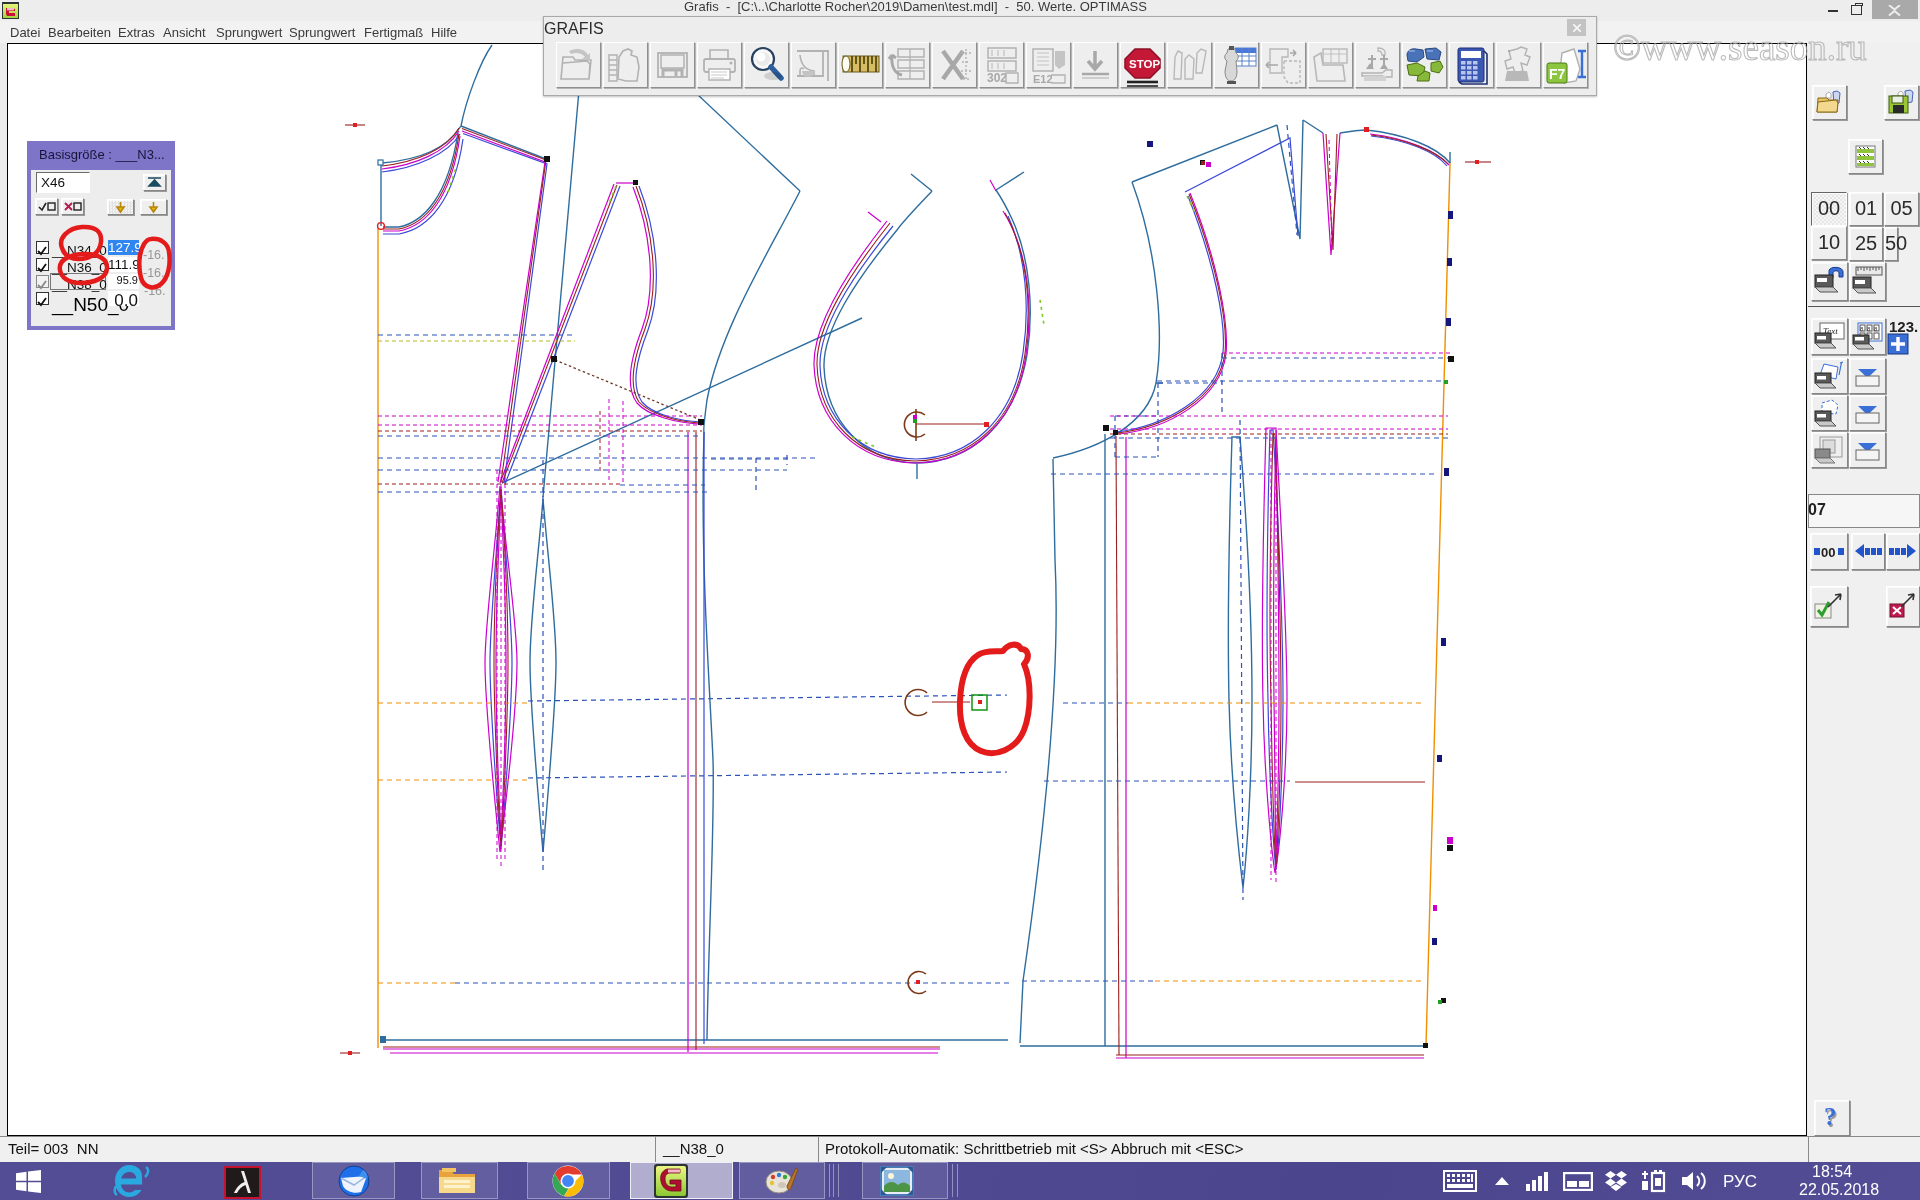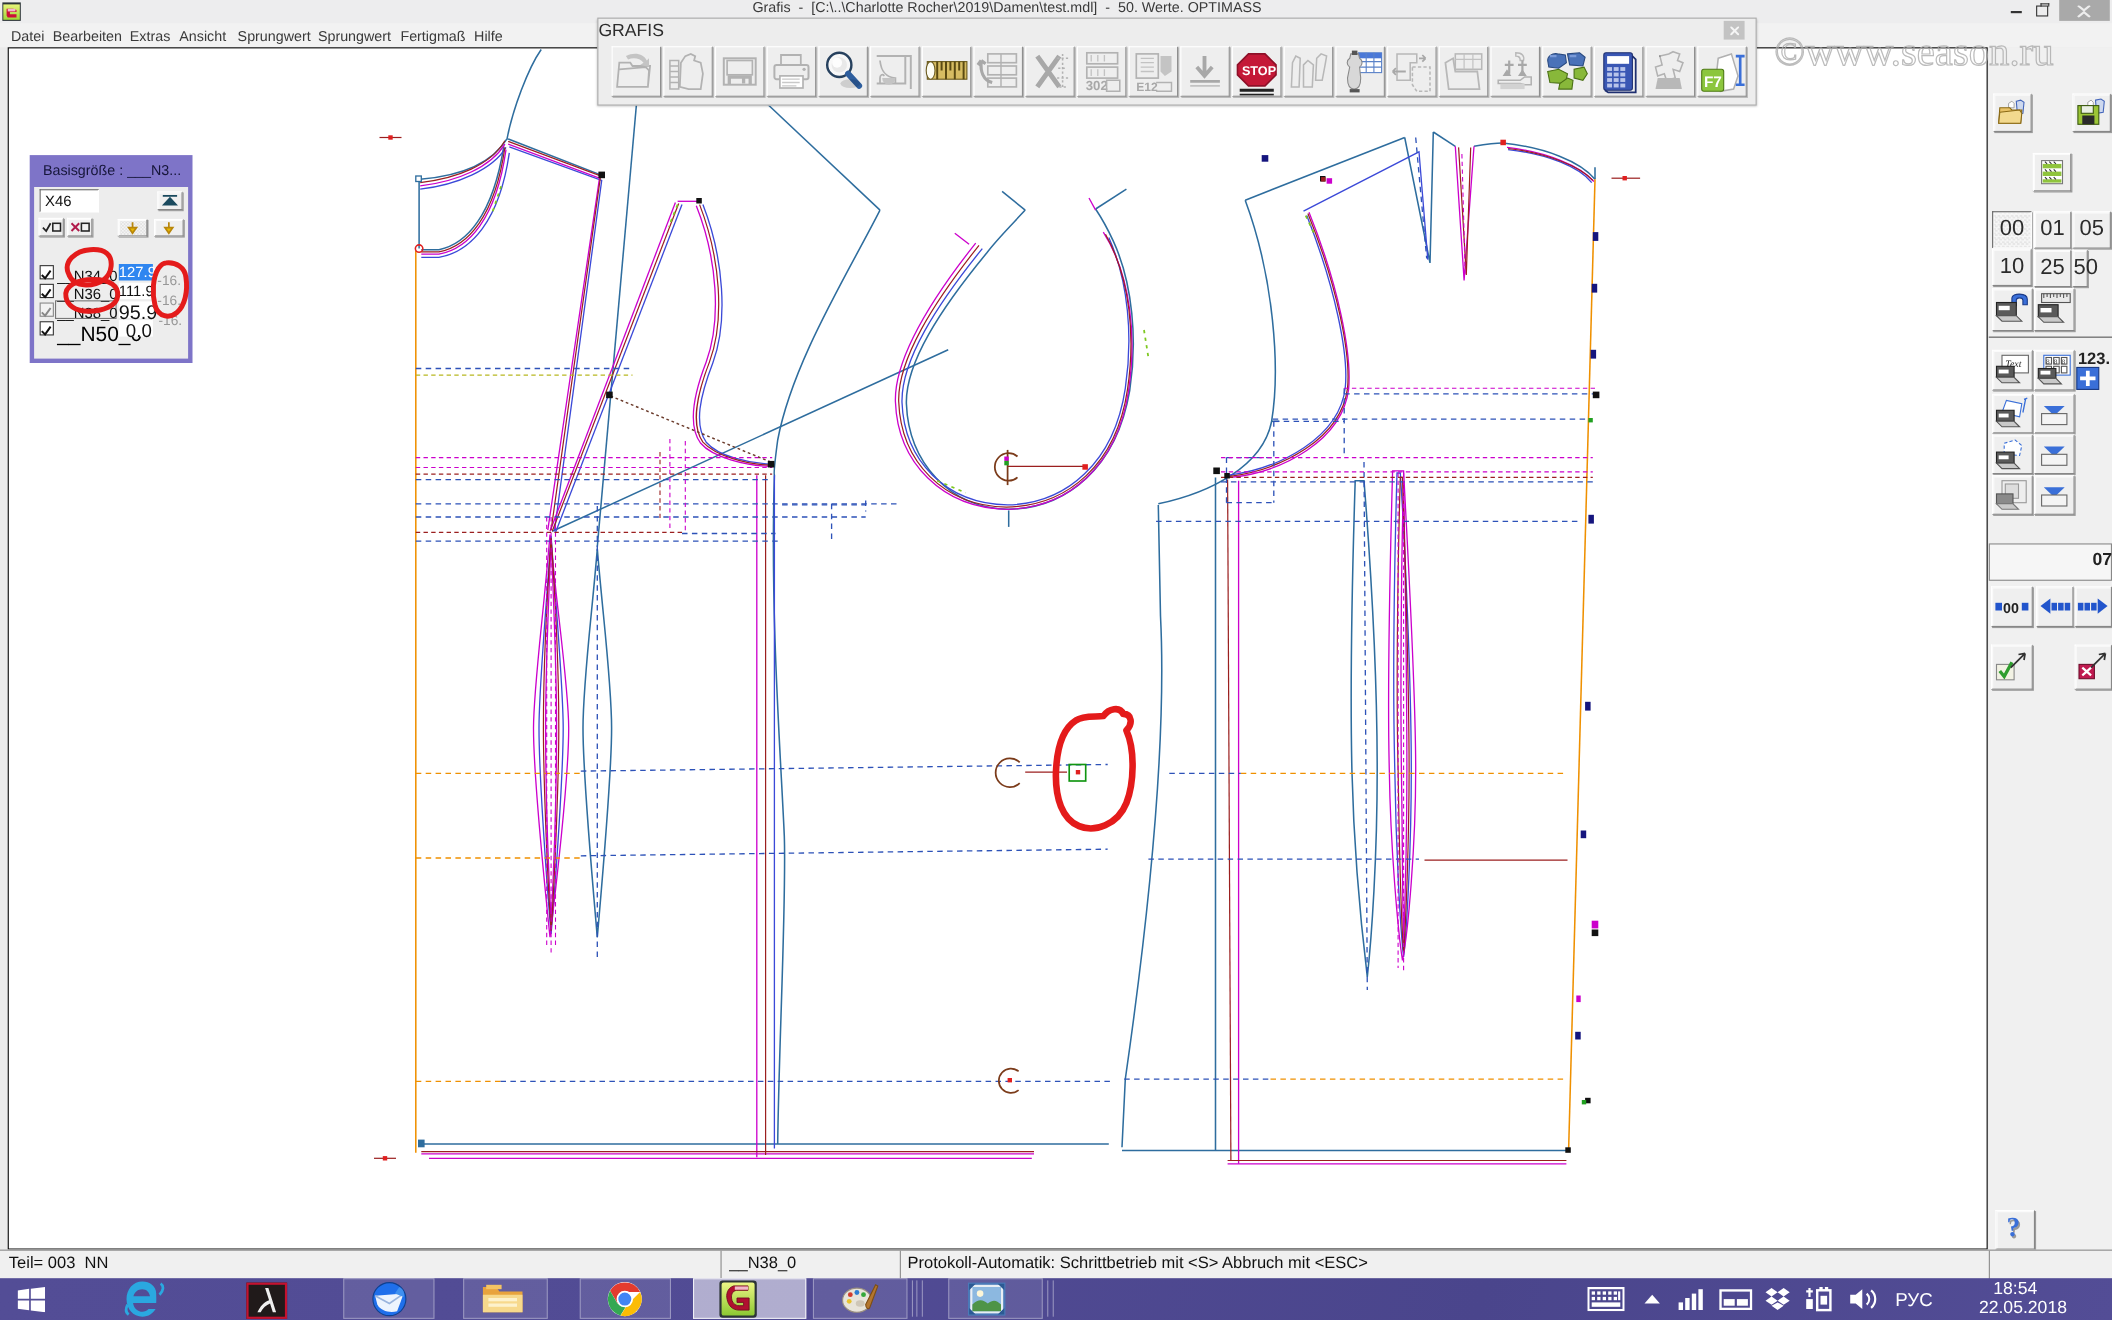--- a/index.html
+++ b/index.html
@@ -438,21 +438,21 @@
  </svg>
 </div>
 <div class="btn3d" style="left:1849px;top:432px;width:37px;height:36px">
  <svg width="35" height="34" viewBox="0 0 35 34">
   <path d="M8 10 L27 10 L17.5 19 Z" fill="#3a6fd8"></path>
   <rect x="6" y="17" width="23" height="10" fill="#f4f4f4" stroke="#666"></rect>
  </svg>
 </div>
 
 <div class="abs" style="left:1808px;top:494px;width:112px;height:34px;background:#f6f6f6;border:1px solid #888"></div>
-<div class="abs" style="left:1808px;top:501px;width:112px;text-align:right;font-size:16px;font-weight:bold;color:#222">07</div>
+<div class="abs" style="left:1808px;top:501px;width:112px;text-align:left;font-size:16px;font-weight:bold;color:#222">07</div>
 
 <div class="btn3d" style="left:1810px;top:533px;width:38px;height:37px">
  <svg width="36" height="35" viewBox="0 0 36 35">
       <rect x="3" y="14" width="6" height="7" fill="#2255cc"></rect>
       <text x="10" y="23" font-size="13" font-weight="bold" fill="#222">00</text>
       <rect x="27" y="14" width="6" height="7" fill="#2255cc"></rect>
     </svg>
 </div>
 <div class="btn3d" style="left:1851px;top:533px;width:34px;height:37px">
  <svg width="32" height="35" viewBox="0 0 32 35">
@@ -811,21 +811,21 @@
  <div class="abs" style="left:9px;top:117px;width:13px;height:13px;background:#fff;border:1.5px solid #333"><svg width="10" height="10" viewBox="0 0 10 10">
         <path d="M1 5 L4 8 L9 1" stroke="#111" stroke-width="1.8" fill="none"></path>
       </svg></div>
  <div class="abs" style="left:25px;top:119px;font-size:13.5px;color:#111">__N36_0</div>
  <div class="abs" style="left:81px;top:116px;width:31px;height:15px;background:#fff;color:#111;font-size:13.5px;text-align:left;padding-right:1px">111.9</div>
  <div class="abs" style="left:9px;top:134px;width:13px;height:13px;background:#f2f2f2;border:1.5px solid #888"><svg width="10" height="10" viewBox="0 0 10 10">
         <path d="M1 5 L4 8 L9 1" stroke="#888" stroke-width="1.8" fill="none"></path>
       </svg></div>
  <div class="abs" style="left:23px;top:132px;width:56px;height:17px;border:1px solid #777"></div>
  <div class="abs" style="left:25px;top:136px;font-size:13.5px;color:#111">__N38_0</div>
- <div class="abs" style="left:81px;top:133px;width:31px;height:15px;background:#fff;color:#111;font-size:18px;text-align:right;padding-right:1px">95.9</div>
+ <div class="abs" style="left:81px;top:133px;width:31px;height:15px;background:#fff;color:#111;font-size:11px;text-align:right;padding-right:1px">95.9</div>
  <div class="abs" style="left:9px;top:151px;width:13px;height:13px;background:#fff;border:1.5px solid #333"><svg width="10" height="10" viewBox="0 0 10 10">
         <path d="M1 5 L4 8 L9 1" stroke="#111" stroke-width="1.8" fill="none"></path>
       </svg></div>
  <div class="abs" style="left:25px;top:153px;font-size:19px;color:#000000">__N50_0</div>
  <div class="abs" style="left:81px;top:150px;width:31px;height:15px;background:#fff;color:#111;font-size:17px;text-align:right;padding-right:1px">0.0</div>
  <div class="abs" style="left:116px;top:107px;font-size:12.5px;color:#979797">-16.</div>
  <div class="abs" style="left:116px;top:125px;font-size:12.5px;color:#979797">-16.</div>
  <div class="abs" style="left:117px;top:143px;font-size:12.5px;color:#979797">-16.</div>
 </div>
 

